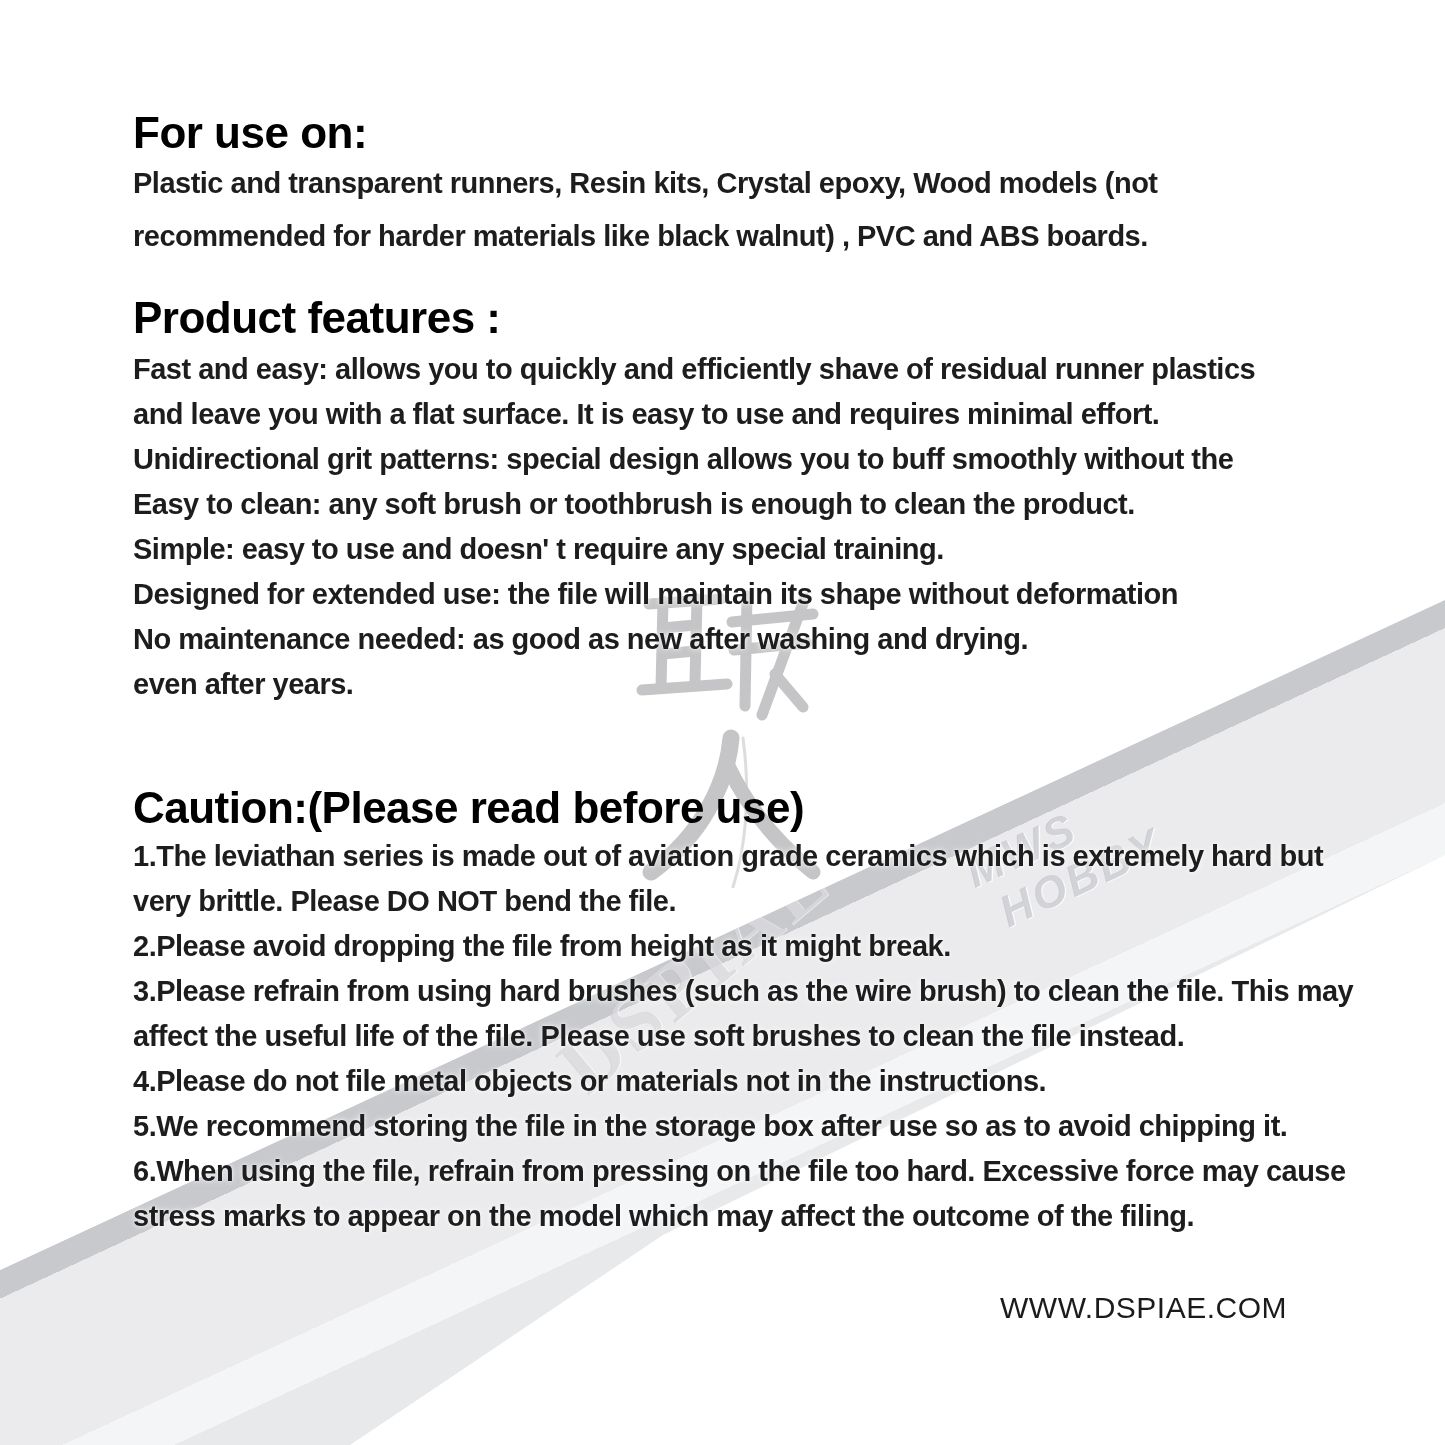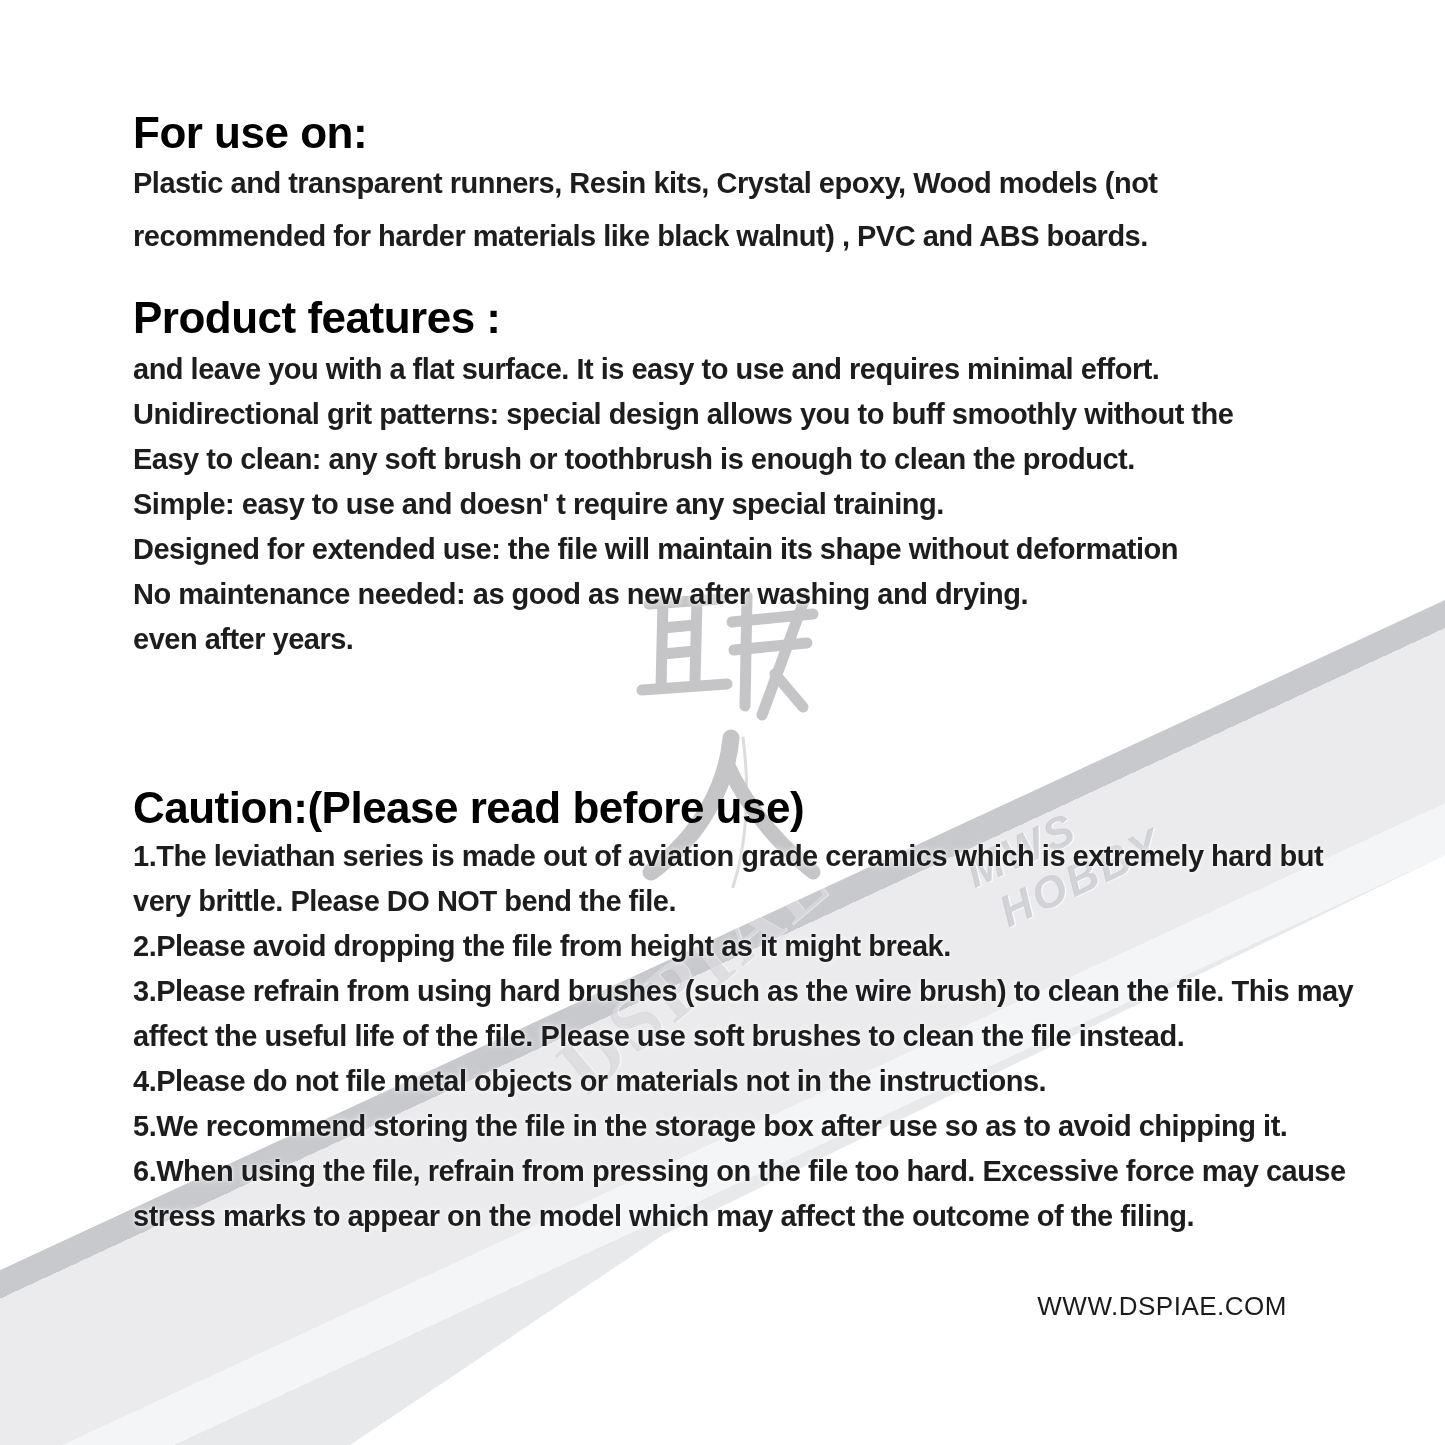--- a/index.html
+++ b/index.html
@@ -54,21 +54,21 @@
     text-shadow:0 0 6px rgba(255,255,255,0.9),0 0 2px rgba(255,255,255,0.9);
   }
   .intro{top:157px;}
   .intro .ln{line-height:53px;}
   .features{top:347px;}
   .features .ln{line-height:45px;}
   .cautions{top:834px;}
   .cautions .ln{line-height:45px;}
   .website{
     position:absolute;right:158px;top:1291px;z-index:2;
-    font-size:26px;font-weight:normal;letter-spacing:0.5px;color:#1b1b1b;white-space:nowrap;
+    font-size:30px;font-weight:normal;letter-spacing:0.5px;color:#1b1b1b;white-space:nowrap;
   }
 </style>
 </head>
 <body>
 
 <div class="sheet">
 
   <div class="band">
     <div class="band-surface"></div>
     <div class="engraving">DSPIAE by</div>
@@ -102,20 +102,21 @@
   </svg>
 
   <h2 class="h h1">For use on:</h2>
   <div class="block intro">
     <div class="ln">Plastic and transparent runners,  Resin kits,  Crystal epoxy,  Wood models (not</div>
     <div class="ln">recommended for harder materials like black walnut) ,  PVC and ABS boards.</div>
   </div>
 
   <h2 class="h h2">Product features :</h2>
   <div class="block features">
+    <div class="ln">Fast and easy: allows you to quickly and efficiently shave of residual runner plastics</div>
     <div class="ln">and leave you with a flat surface. It is easy to use and requires minimal effort.</div>
     <div class="ln">Unidirectional grit patterns: special design allows you to buff smoothly without the</div>
     <div class="ln">Easy to clean: any soft brush or toothbrush is enough to clean the product.</div>
     <div class="ln">Simple: easy to use and doesn' t require any special training.</div>
     <div class="ln">Designed for extended use: the file will maintain its shape without deformation</div>
     <div class="ln">No maintenance needed: as good as new after washing and drying.</div>
     <div class="ln">even after years.</div>
   </div>
 
   <h2 class="h h3">Caution:(Please read before use)</h2>

